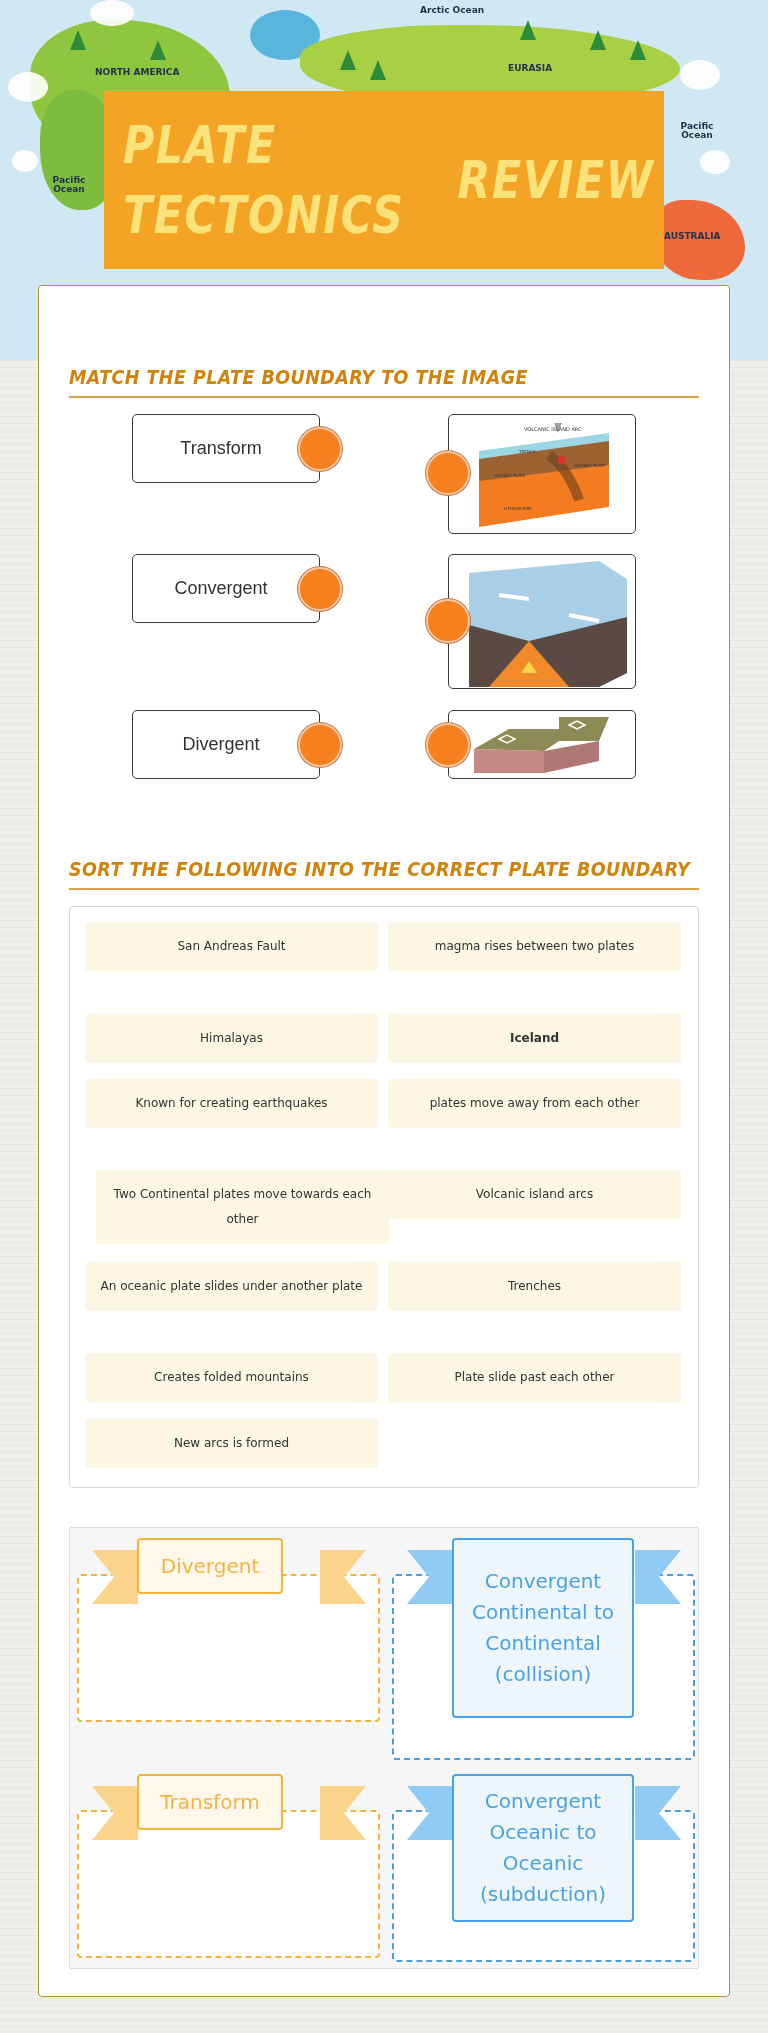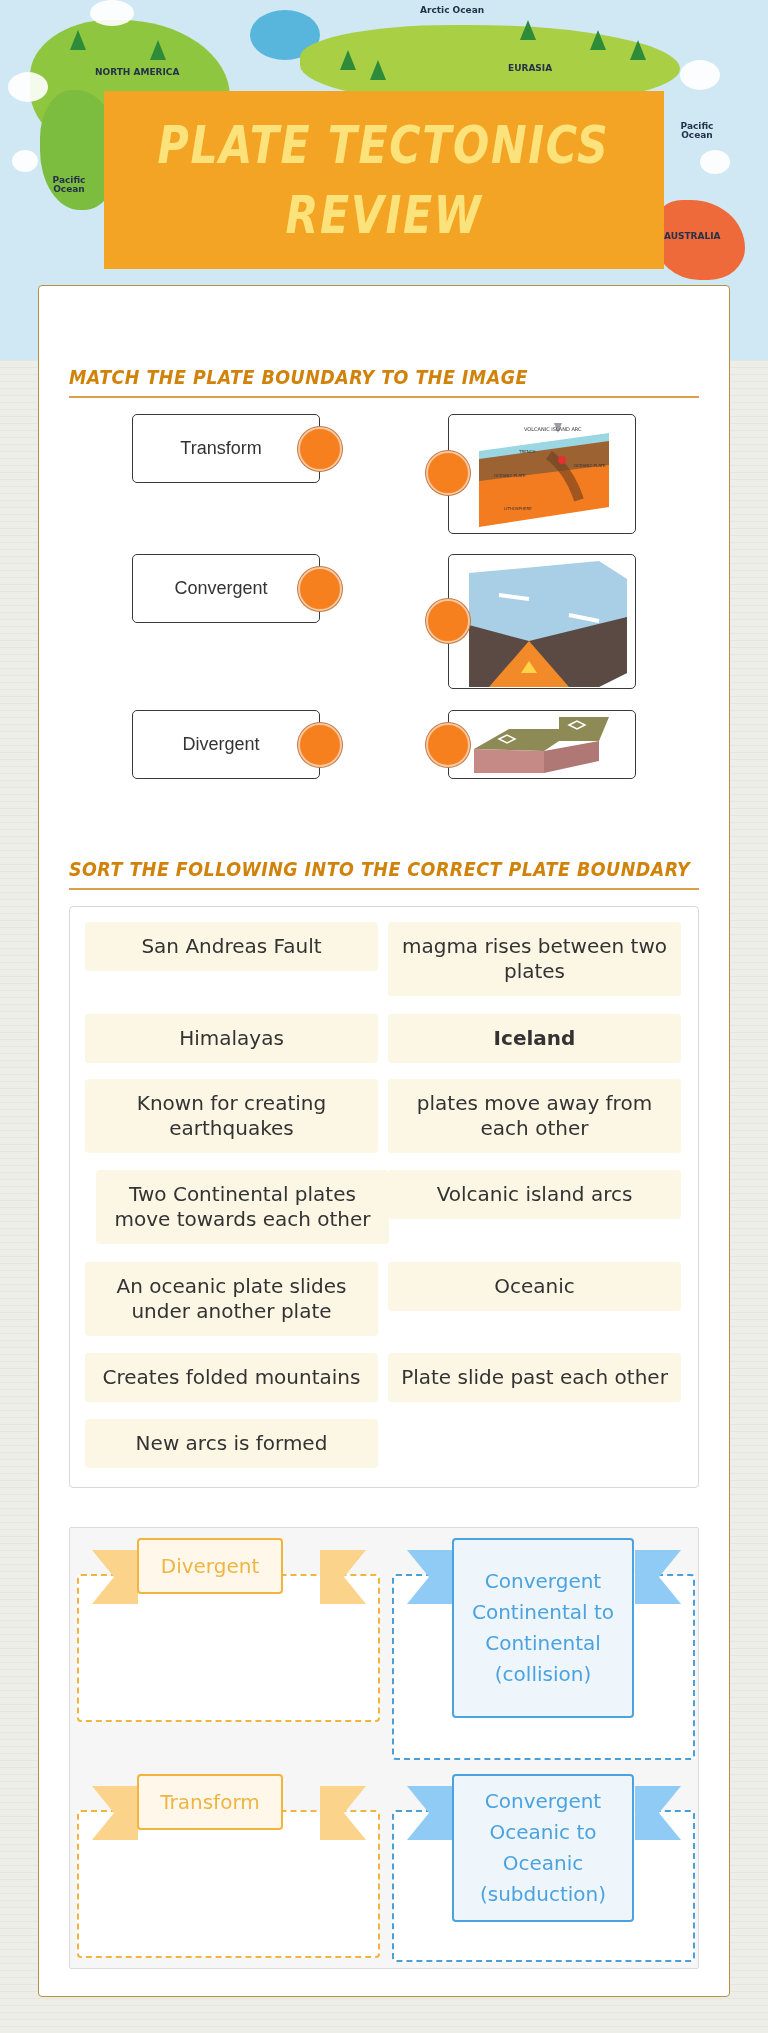--- a/index.html
+++ b/index.html
@@ -26,21 +26,21 @@
   .land.sa { left: 40px; top: 90px; width: 80px; height: 120px; background: #7cbc3f; }
   .cloud { position: absolute; background: #fff; border-radius: 50%; opacity: 0.9; }
   .map-label {
     position: absolute; font-size: 9px; color: #24324a; font-family: "DejaVu Sans", sans-serif;
     font-weight: bold; line-height: 1.05; text-align: center;
   }
   .tree { position: absolute; width: 0; height: 0; border-left: 8px solid transparent; border-right: 8px solid transparent; border-bottom: 20px solid #2e8b3a; }
   .title-banner {
     position: absolute; left: 104px; top: 91px; width: 560px; height: 178px;
     background: #f4a424;
-    display: flex; flex-direction: column; align-items: center; justify-content: center;
+    display: flex; align-items: center; justify-content: center;
   }
   .title-banner .t {
     font-family: "DejaVu Sans", sans-serif;
     font-weight: bold; font-style: italic;
     color: #fbe27a; font-size: 52px; letter-spacing: 2px; line-height: 70px;
     text-transform: uppercase; transform: scaleX(0.82);
   }
   
   .card {
     position: absolute; left: 38px; top: 285px; width: 692px; height: 1712px;
@@ -69,21 +69,21 @@
     position: absolute; width: 44px; height: 44px; border-radius: 50%;
     background: #f7801e; border: 2px solid #f2c9a6; box-shadow: 0 0 0 1px #c8763a;
   }
   
   .sort-box {
     position: absolute; left: 30px; top: 620px; width: 630px; height: 582px;
     border: 1px solid #d8d8d8; border-radius: 4px; background: #fff;
   }
   .chip {
     position: absolute; width: 293px; background: #fcf6e4; border-radius: 4px;
-    font-family: "DejaVu Sans", sans-serif; font-size: 20px; color: #333;
+    font-family: "DejaVu Sans", sans-serif; font-size: 12px; color: #333;
     text-align: center; line-height: 25px; padding: 12px 4px;
   }
   
   .bucket-area {
     position: absolute; left: 30px; top: 1241px; width: 630px; height: 442px;
     background: #f6f6f6; border: 1px solid #dcdcdc; border-radius: 2px;
   }
   .bucket { position: absolute; border-radius: 4px; background: #fff; }
   .bucket.orange { border: 2px dashed #f2b43c; }
   .bucket.blue { border: 2px dashed #4a9fd8; }
@@ -198,21 +198,21 @@
   <div class="sort-box">
     <div class="chip" style="left:15px;top:15px;">San Andreas Fault</div>
     <div class="chip" style="left:318px;top:15px;">magma rises between two plates</div>
     <div class="chip" style="left:15px;top:107px;">Himalayas</div>
     <div class="chip" style="left:318px;top:107px;font-weight:bold;">Iceland</div>
     <div class="chip" style="left:15px;top:172px;">Known for creating earthquakes</div>
     <div class="chip" style="left:318px;top:172px;">plates move away from each other</div>
     <div class="chip" style="left:26px;top:263px;">Two Continental plates move towards each other</div>
     <div class="chip" style="left:318px;top:263px;">Volcanic island arcs</div>
     <div class="chip" style="left:15px;top:355px;">An oceanic plate slides under another plate</div>
-    <div class="chip" style="left:318px;top:355px;">Oceanic</div>
+    <div class="chip" style="left:318px;top:355px;">Trenches</div>
     <div class="chip" style="left:15px;top:446px;">Creates folded mountains</div>
     <div class="chip" style="left:318px;top:446px;">Plate slide past each other</div>
     <div class="chip" style="left:15px;top:512px;">New arcs is formed</div>
   </div>
 
   <div class="bucket-area">
 
     <div class="bucket orange" style="left:7px;top:46px;width:303px;height:148px;"></div>
     <svg class="ribbon-wing" style="left:22px;top:22px;" viewBox="0 0 46 54">
         <polygon points="0,0 46,0 46,54 0,54 22,27" fill="#fcd38a"></polygon>

